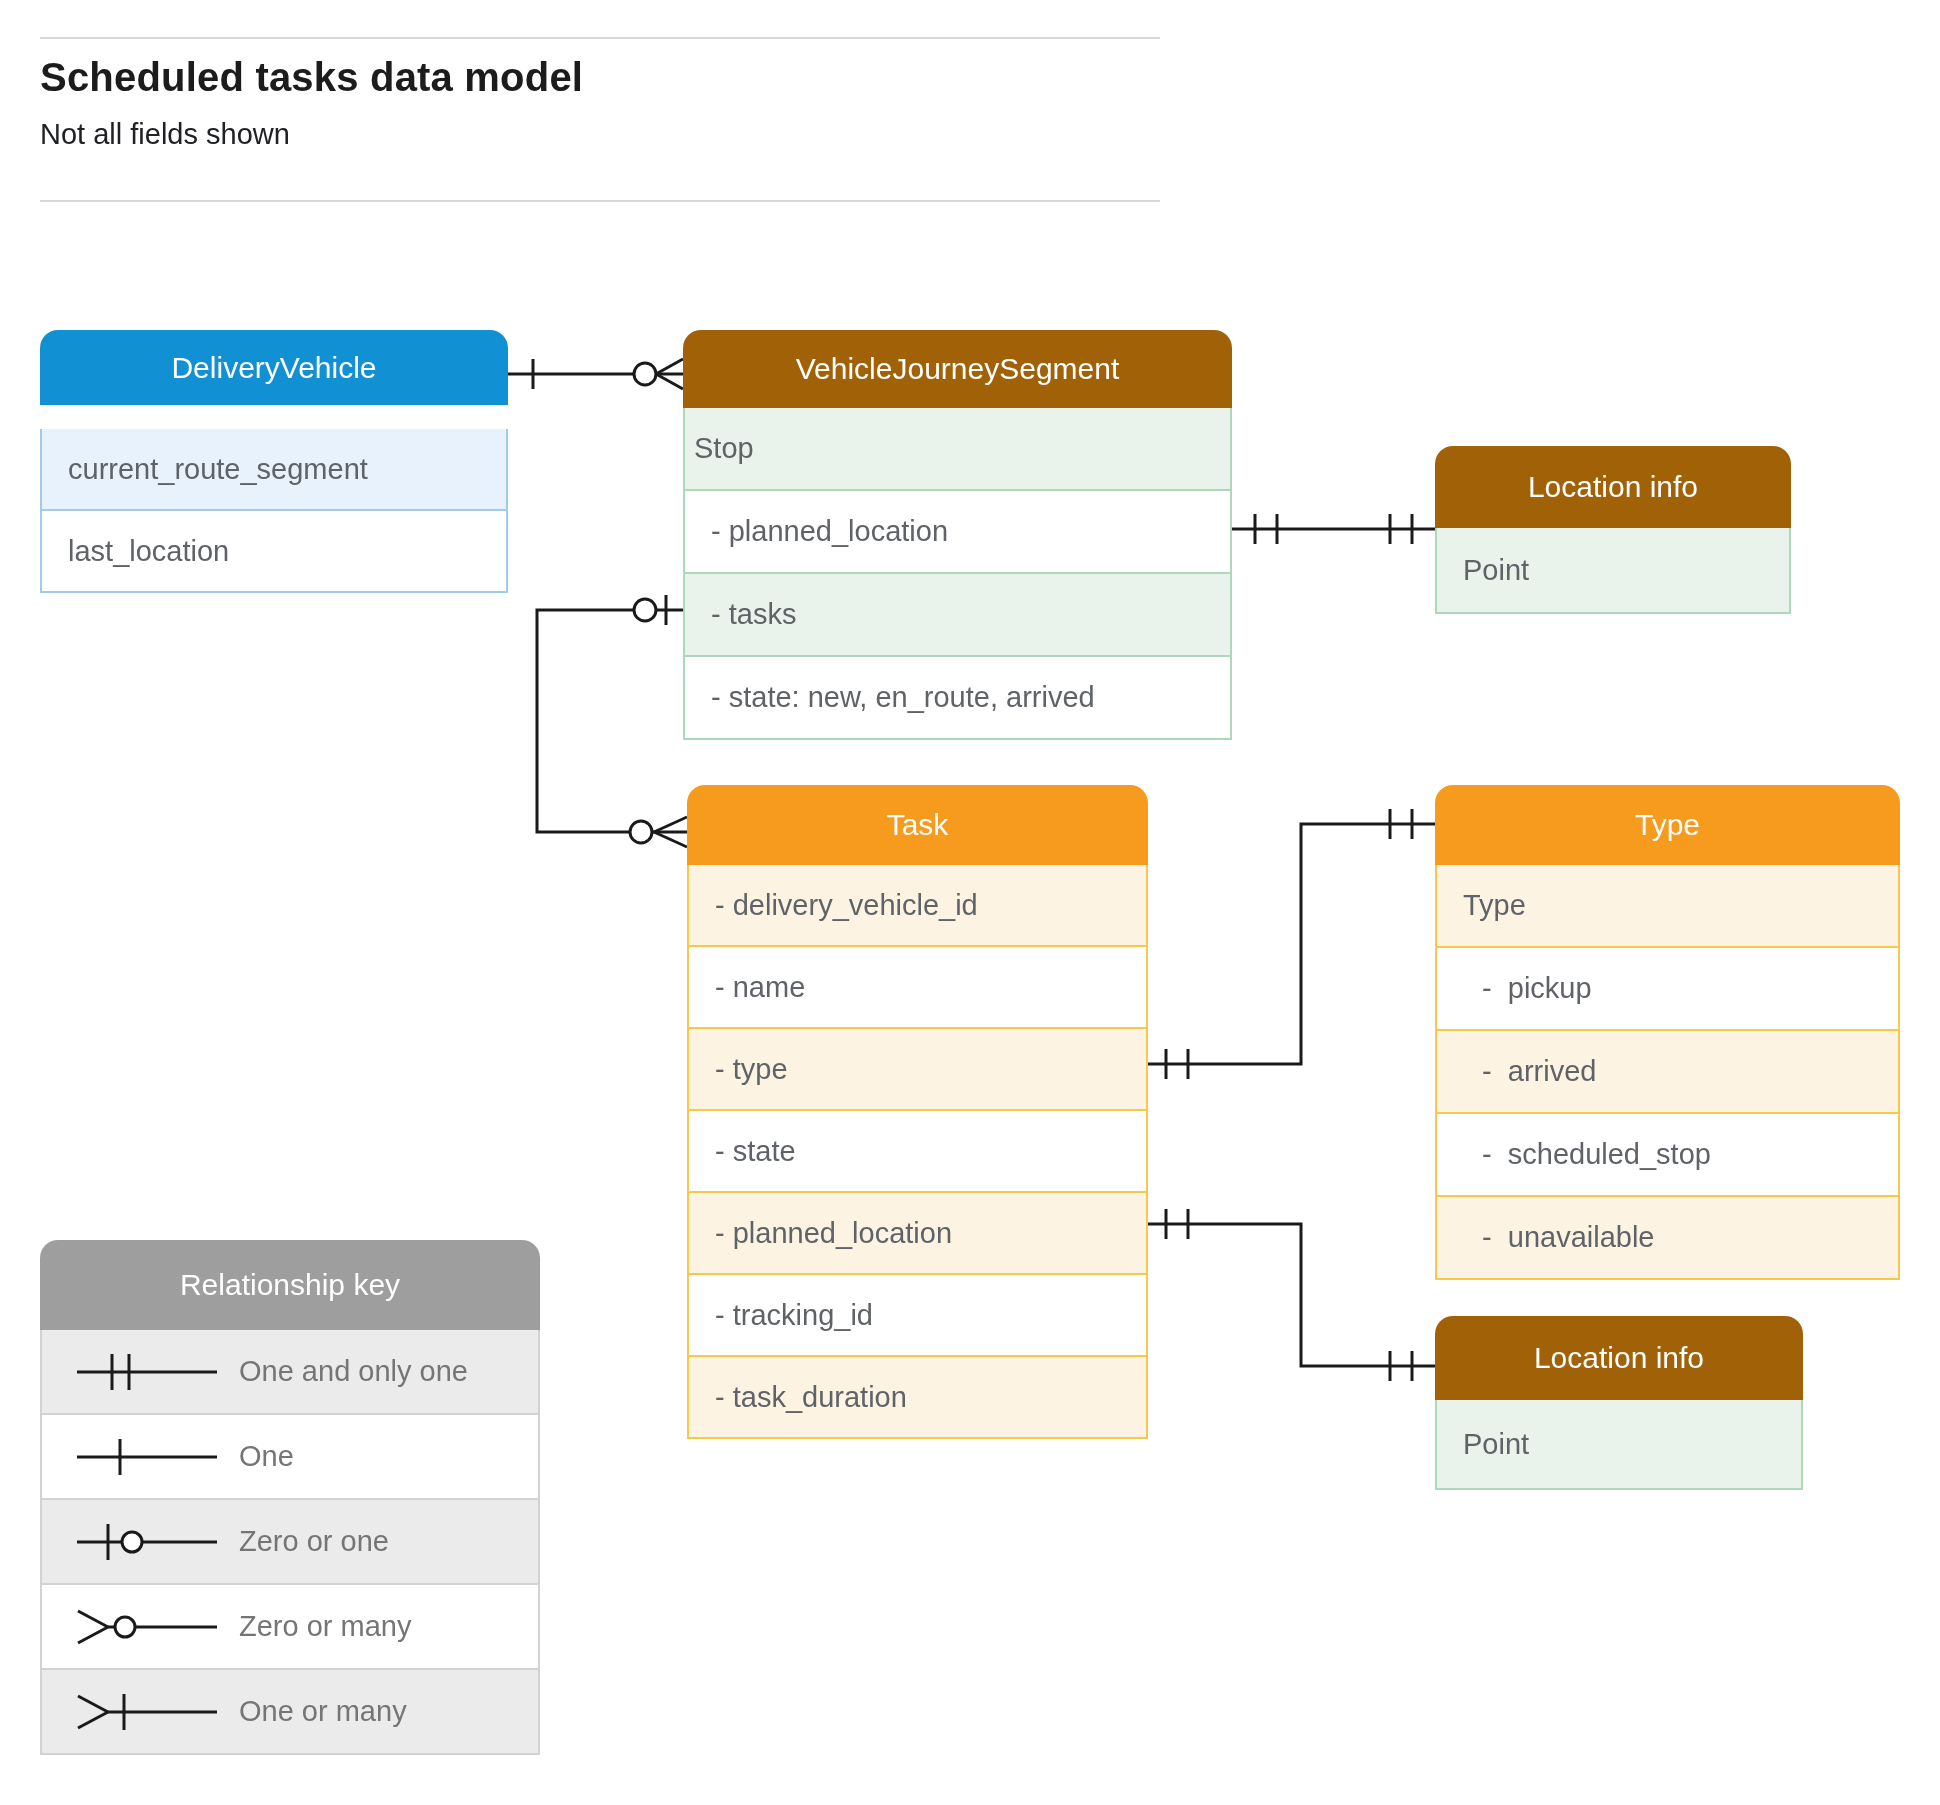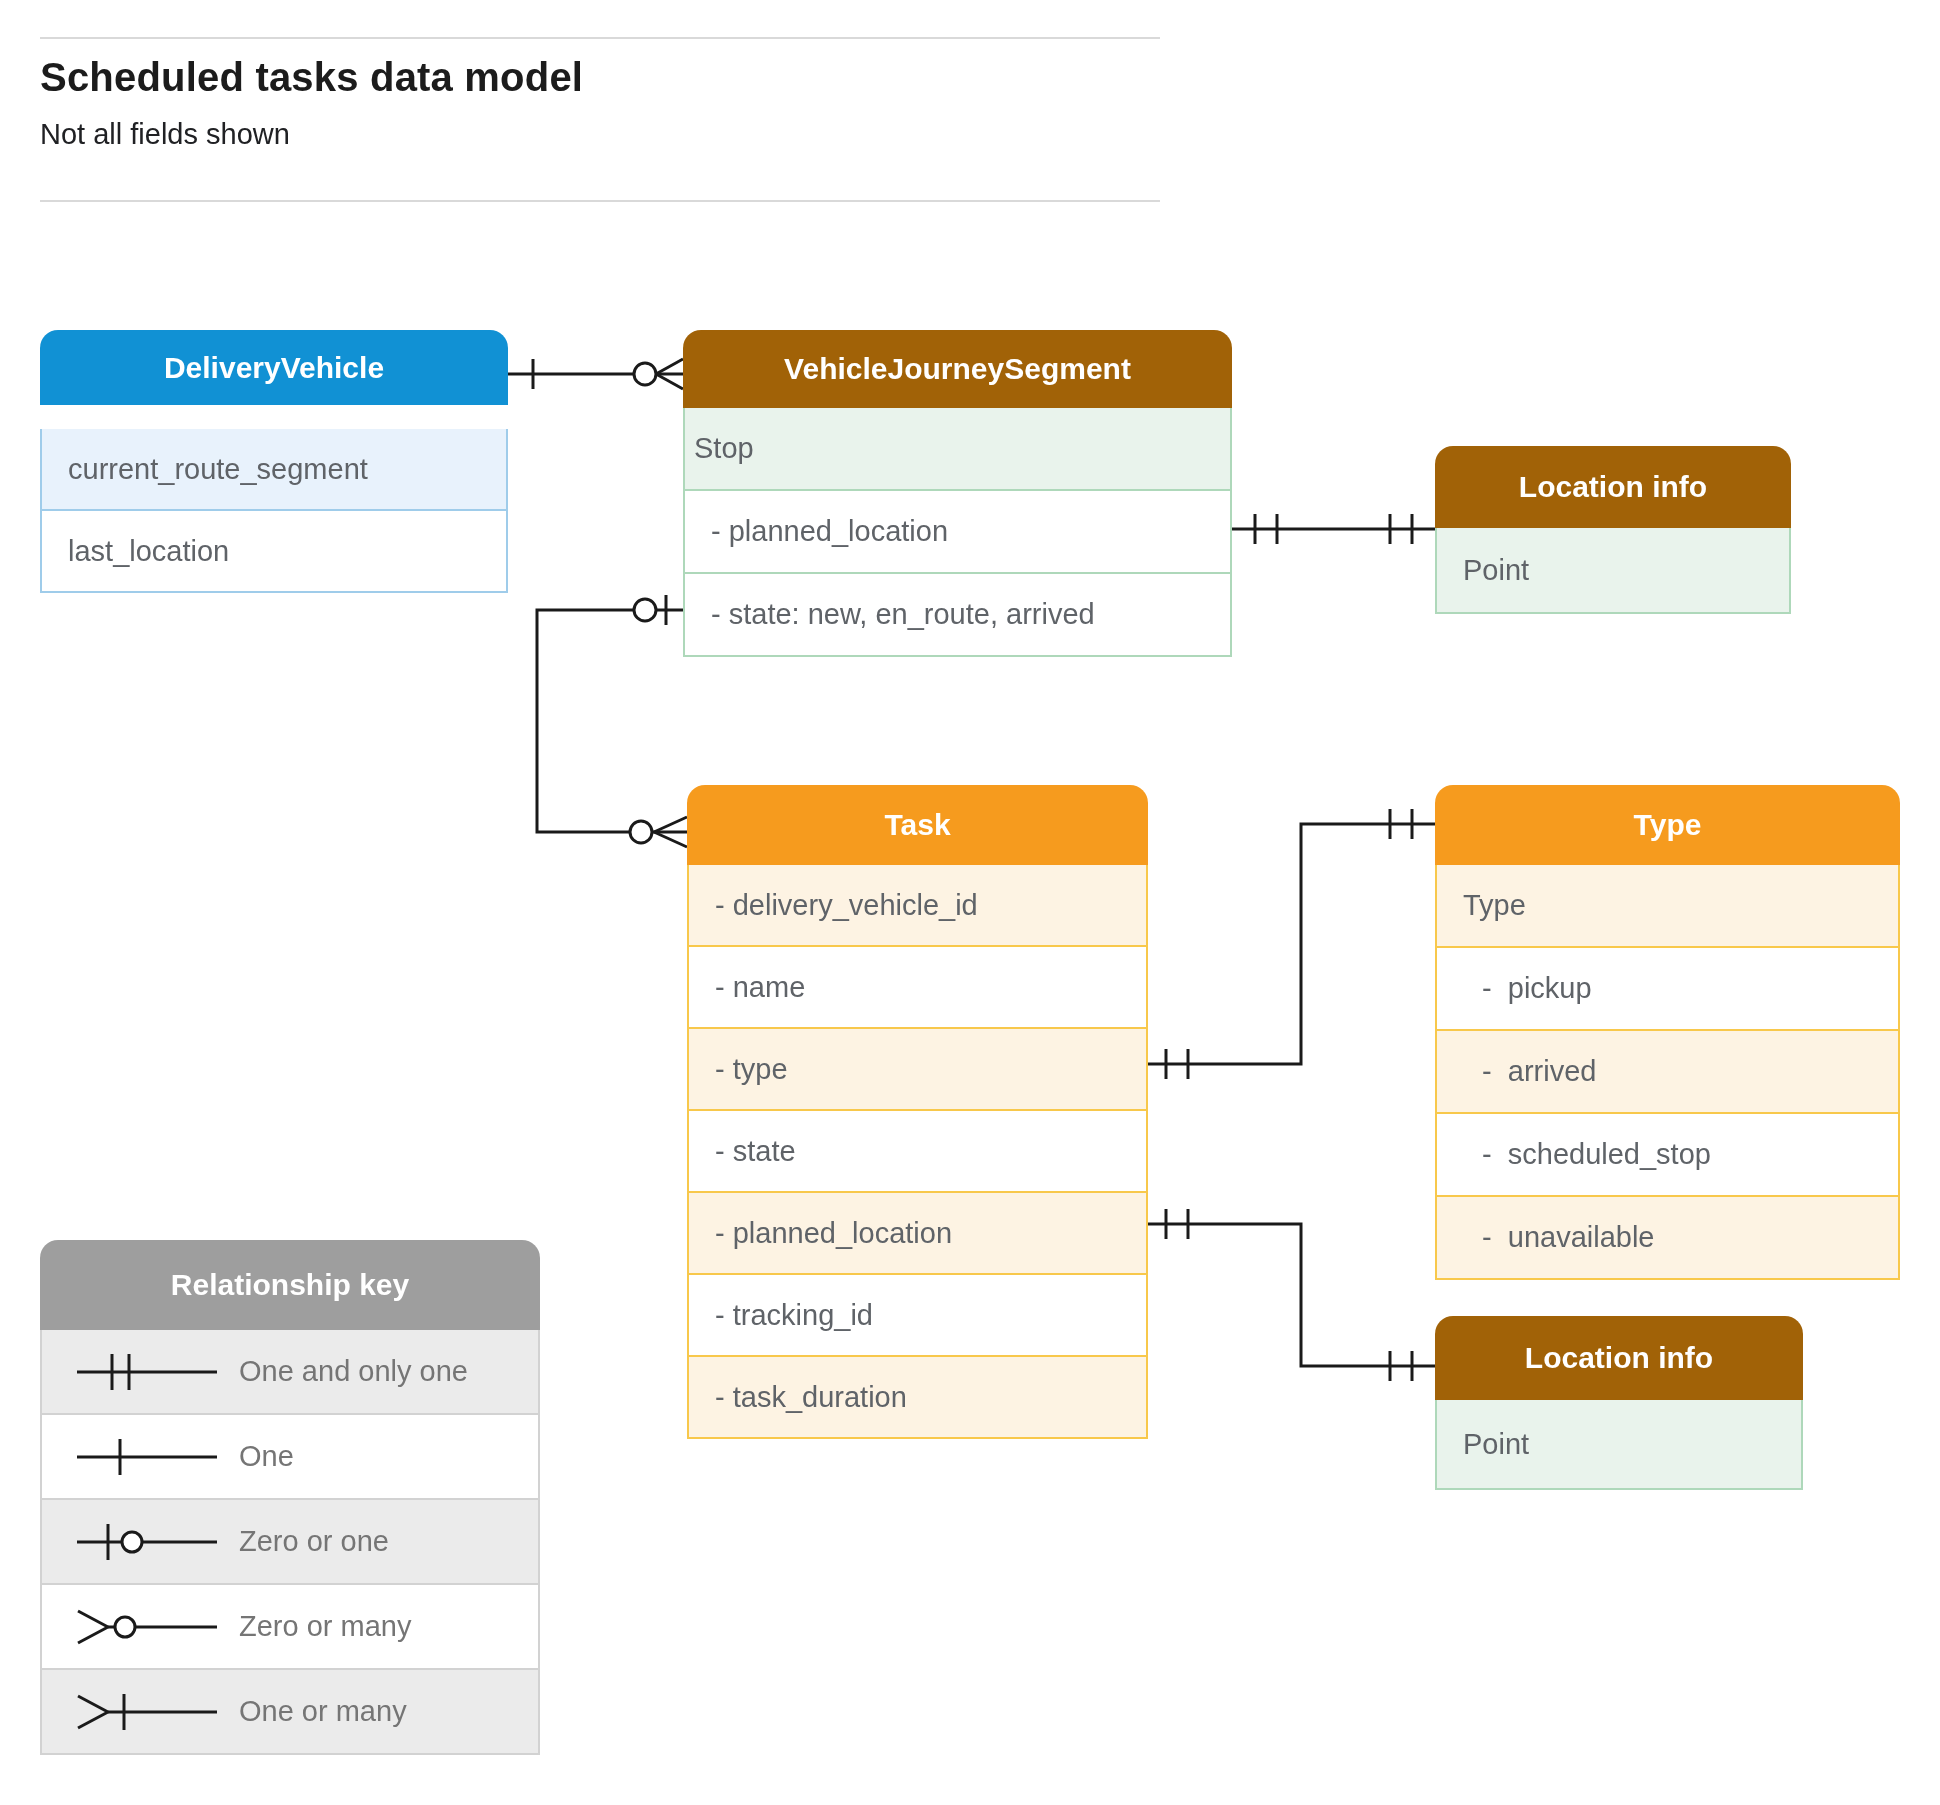--- a/index.html
+++ b/index.html
@@ -2,21 +2,21 @@
 <html><head>
 <meta charset="utf-8">
 <style>
   html,body{margin:0;padding:0;background:#ffffff;}
   body{font-family:"Liberation Sans","DejaVu Sans",sans-serif;}
   .canvas{position:relative;width:1940px;height:1805px;background:#fff;overflow:hidden;}
   .rule{position:absolute;height:2px;background:#d9d9d9;}
   .page-title{position:absolute;left:40px;top:55px;font-size:40px;font-weight:700;color:#1c1c1c;letter-spacing:0.2px;}
   .page-subtitle{position:absolute;left:40px;top:118px;font-size:29px;color:#202124;}
   .entity{position:absolute;background:#fff;}
-  .hdr{color:#fff;font-weight:700;font-size:30px;display:flex;align-items:center;justify-content:center;border-radius:18px 18px 0 0;}
+  .hdr{color:#fff;font-weight:400;font-size:30px;display:flex;align-items:center;justify-content:center;border-radius:18px 18px 0 0;}
   .row{display:flex;align-items:center;padding-left:26px;font-size:29px;color:#5f6368;background:#fff;border-style:solid;border-width:0 2px 2px 2px;}
   .row span{white-space:pre;}
   .row.indent{padding-left:45px;}
   .blue .hdr{background:#1191d4;}
   .blue .row{border-color:#9fccea;}
   .blue .row.alt{background:#e8f2fc;}
   .green .hdr{background:#a16207;}
   .green .row{border-color:#aed8ba;}
   .green .row.alt{background:#e9f3ec;}
   .orange .hdr{background:#f69b1e;}
@@ -97,20 +97,23 @@
   </div>
 
   <div class="entity green" style="left:683px;top:330px;width:549px;">
     <div class="hdr" style="height:78px;">VehicleJourneySegment</div>
     <div class="row alt" style="height:81px;padding-left:9px;">
         <span>Stop</span>
       </div>
     <div class="row" style="height:81px;">
         <span>- planned_location</span>
       </div>
+    <div class="row alt" style="height:81px;">
+        <span>- tasks</span>
+      </div>
     <div class="row" style="height:81px;">
         <span>- state: new, en_route, arrived</span>
       </div>
   </div>
 
   <div class="entity green" style="left:1435px;top:446px;width:356px;">
     <div class="hdr" style="height:82px;">Location info</div>
     <div class="row alt" style="height:84px;">
         <span>Point</span>
       </div>

